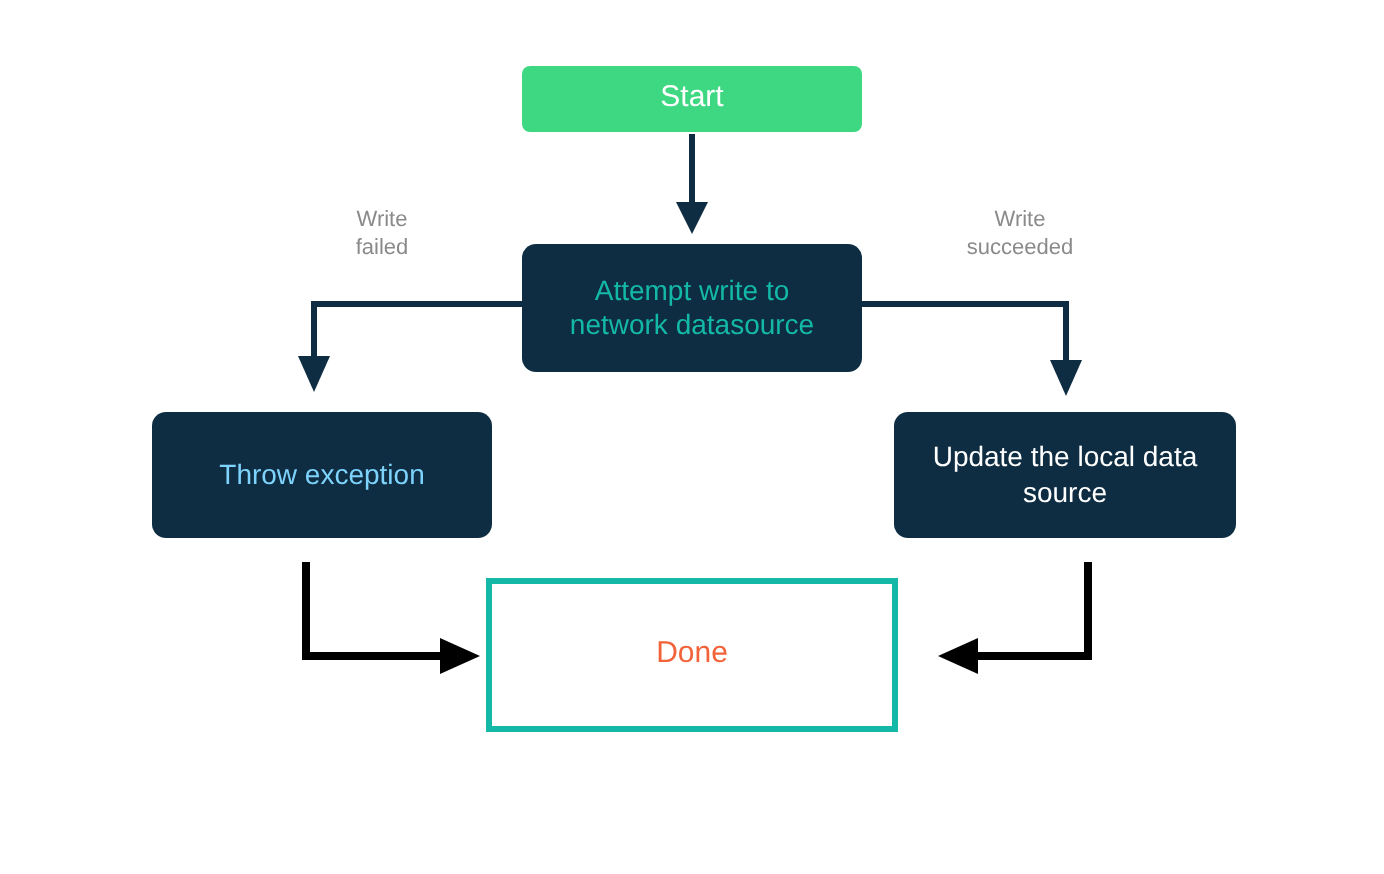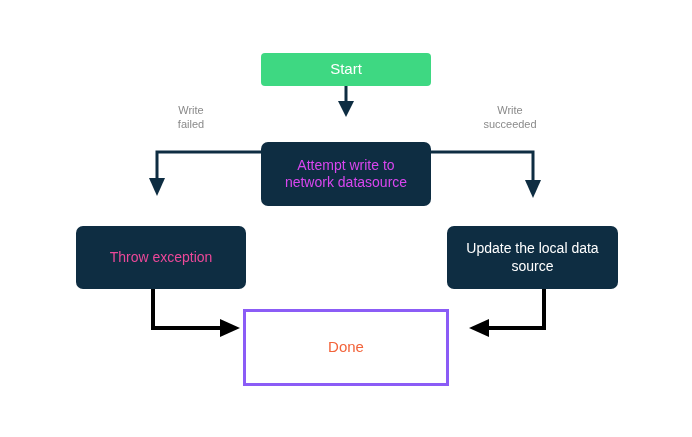--- a/index.html
+++ b/index.html
@@ -26,50 +26,49 @@
     pointer-events: none;
   }
   .node {
     position: absolute;
     display: flex;
     align-items: center;
     justify-content: center;
     text-align: center;
     box-sizing: border-box;
     line-height: 1.25;
-    margin-top: 20px;
   }
   .node-start {
     left: 261px;
     top: 33px;
     width: 170px;
     height: 33px;
     background: #3ed882;
     color: #ffffff;
     border-radius: 4px;
     font-size: 15px;
   }
   .node-attempt {
     left: 261px;
     top: 122px;
     width: 170px;
     height: 64px;
     background: #0e2d42;
-    color: #d946ef;
+    color: #14b8a6;
     border-radius: 7px;
     font-size: 14px;
     padding: 0 12px;
   }
   .node-throw {
     left: 76px;
     top: 206px;
     width: 170px;
     height: 63px;
     background: #0e2d42;
-    color: #ec4899;
+    color: #7dd3fc;
     border-radius: 7px;
     font-size: 14px;
     padding: 0 10px;
   }
   .node-update {
     left: 447px;
     top: 206px;
     width: 171px;
     height: 63px;
     background: #0e2d42;
@@ -78,21 +77,21 @@
     font-size: 14px;
     padding: 0 12px;
     justify-content: center;
   }
   .node-done {
     left: 243px;
     top: 289px;
     width: 206px;
     height: 77px;
     background: #ffffff;
-    border: 3px solid #8b5cf6;
+    border: 3px solid #14b8a6;
     color: #f2633a;
     border-radius: 0px;
     font-size: 15px;
   }
   .edge-label {
     position: absolute;
     color: #8a8a8a;
     font-size: 11px;
     text-align: center;
     line-height: 1.3;

